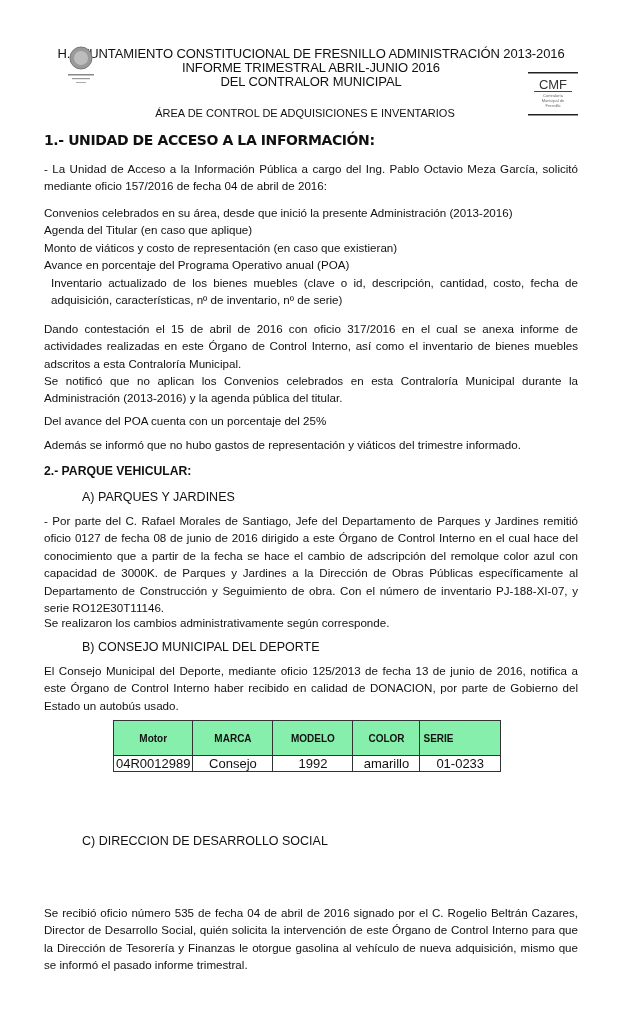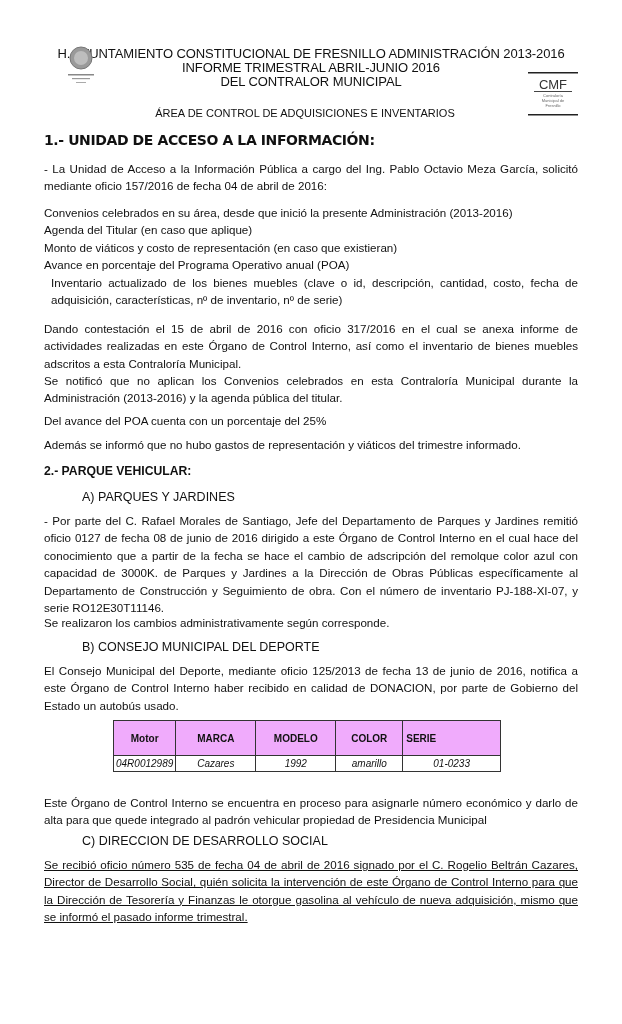--- a/index.html
+++ b/index.html
@@ -8,22 +8,22 @@
   .hdr-line { position: absolute; left: 0; width: 622px; text-align: center; font-family: "Liberation Sans", sans-serif; font-size: 13px; letter-spacing: -0.1px; }
   .seal { position: absolute; left: 64px; top: 44px; width: 34px; height: 52px; }
   .cmf { position: absolute; left: 528px; top: 72px; width: 50px; height: 44px; }
   .area-title { position: absolute; left: 0; top: 107px; width: 610px; text-align: center; font-family: "Liberation Sans", sans-serif; font-weight: normal; font-size: 11px; }
   .h1 { position: absolute; left: 44px; font-family: "DejaVu Sans", sans-serif; font-weight: bold; font-size: 14px; letter-spacing: -0.4px; }
   .para { position: absolute; left: 44px; width: 534px; font-family: "Liberation Sans", sans-serif; font-size: 11.6px; line-height: 17.4px; text-align: justify; }
   .lines .ln { display: block; font-family: "Liberation Sans", sans-serif; font-size: 11.6px; line-height: 17.4px; }
   .sub { position: absolute; left: 82px; font-family: "Liberation Sans", sans-serif; font-size: 12.5px; }
   .h2 { position: absolute; left: 44px; font-family: "Liberation Sans", sans-serif; font-weight: bold; font-size: 12.2px; text-align: right; }
   table.veh { position: absolute; left: 113px; top: 720px; width: 388px; border-collapse: collapse; font-family: "Liberation Sans", sans-serif; }
-  table.veh th { background: #f0abfc; font-size: 10px; font-weight: bold; height: 34px; border: 1.5px solid #333; padding: 0 3px; }
-  table.veh td { font-size: 10px; height: 15px; border: 1.5px solid #333; text-align: center; padding: 0 2px; font-style: italic; }
+  table.veh th { background: #86efac; font-size: 10px; font-weight: bold; height: 34px; border: 1.5px solid #333; padding: 0 3px; }
+  table.veh td { font-size: 13px; height: 15px; border: 1.5px solid #333; text-align: center; padding: 0 2px; }
   table.veh th.left { text-align: left; }
 </style>
 </head>
 <body>
 
 <div class="page">
 
   <div class="hdr-line" style="top:46px;">H. AYUNTAMIENTO CONSTITUCIONAL DE FRESNILLO ADMINISTRACIÓN 2013-2016</div>
   <div class="hdr-line" style="top:60px;">INFORME TRIMESTRAL ABRIL-JUNIO 2016</div>
   <div class="hdr-line" style="top:74px;">DEL CONTRALOR MUNICIPAL</div>
@@ -84,26 +84,25 @@
         <th style="width:50px;">Motor</th>
         <th style="width:73px;">MARCA</th>
         <th style="width:73px;">MODELO</th>
         <th style="width:60px;">COLOR</th>
         <th class="left">SERIE</th>
       </tr>
     </thead>
     <tbody>
       <tr>
         <td>04R0012989</td>
-        <td>Cazares</td>
+        <td>Consejo</td>
         <td>1992</td>
         <td>amarillo</td>
         <td>01-0233</td>
       </tr>
     </tbody>
   </table>
 
-  <div class="para" style="top:794px;">Este Órgano de Control Interno se encuentra en proceso para asignarle número económico y darlo de alta para que quede integrado al padrón vehicular propiedad de Presidencia Municipal</div>
 
   <div class="sub" style="top:834px;">C) DIRECCION DE DESARROLLO SOCIAL</div>
-  <div class="para" style="top:856px;text-decoration:underline;">Se recibió oficio número 535 de fecha 04 de abril de 2016 signado por el C. Rogelio Beltrán Cazares, Director de Desarrollo Social, quién solicita la intervención de este Órgano de Control Interno para que la Dirección de Tesorería y Finanzas le otorgue gasolina al vehículo de nueva adquisición, mismo que se informó el pasado informe trimestral.</div>
+  <div class="para" style="top:904px;">Se recibió oficio número 535 de fecha 04 de abril de 2016 signado por el C. Rogelio Beltrán Cazares, Director de Desarrollo Social, quién solicita la intervención de este Órgano de Control Interno para que la Dirección de Tesorería y Finanzas le otorgue gasolina al vehículo de nueva adquisición, mismo que se informó el pasado informe trimestral.</div>
 
 </div>
 
 </body></html>

